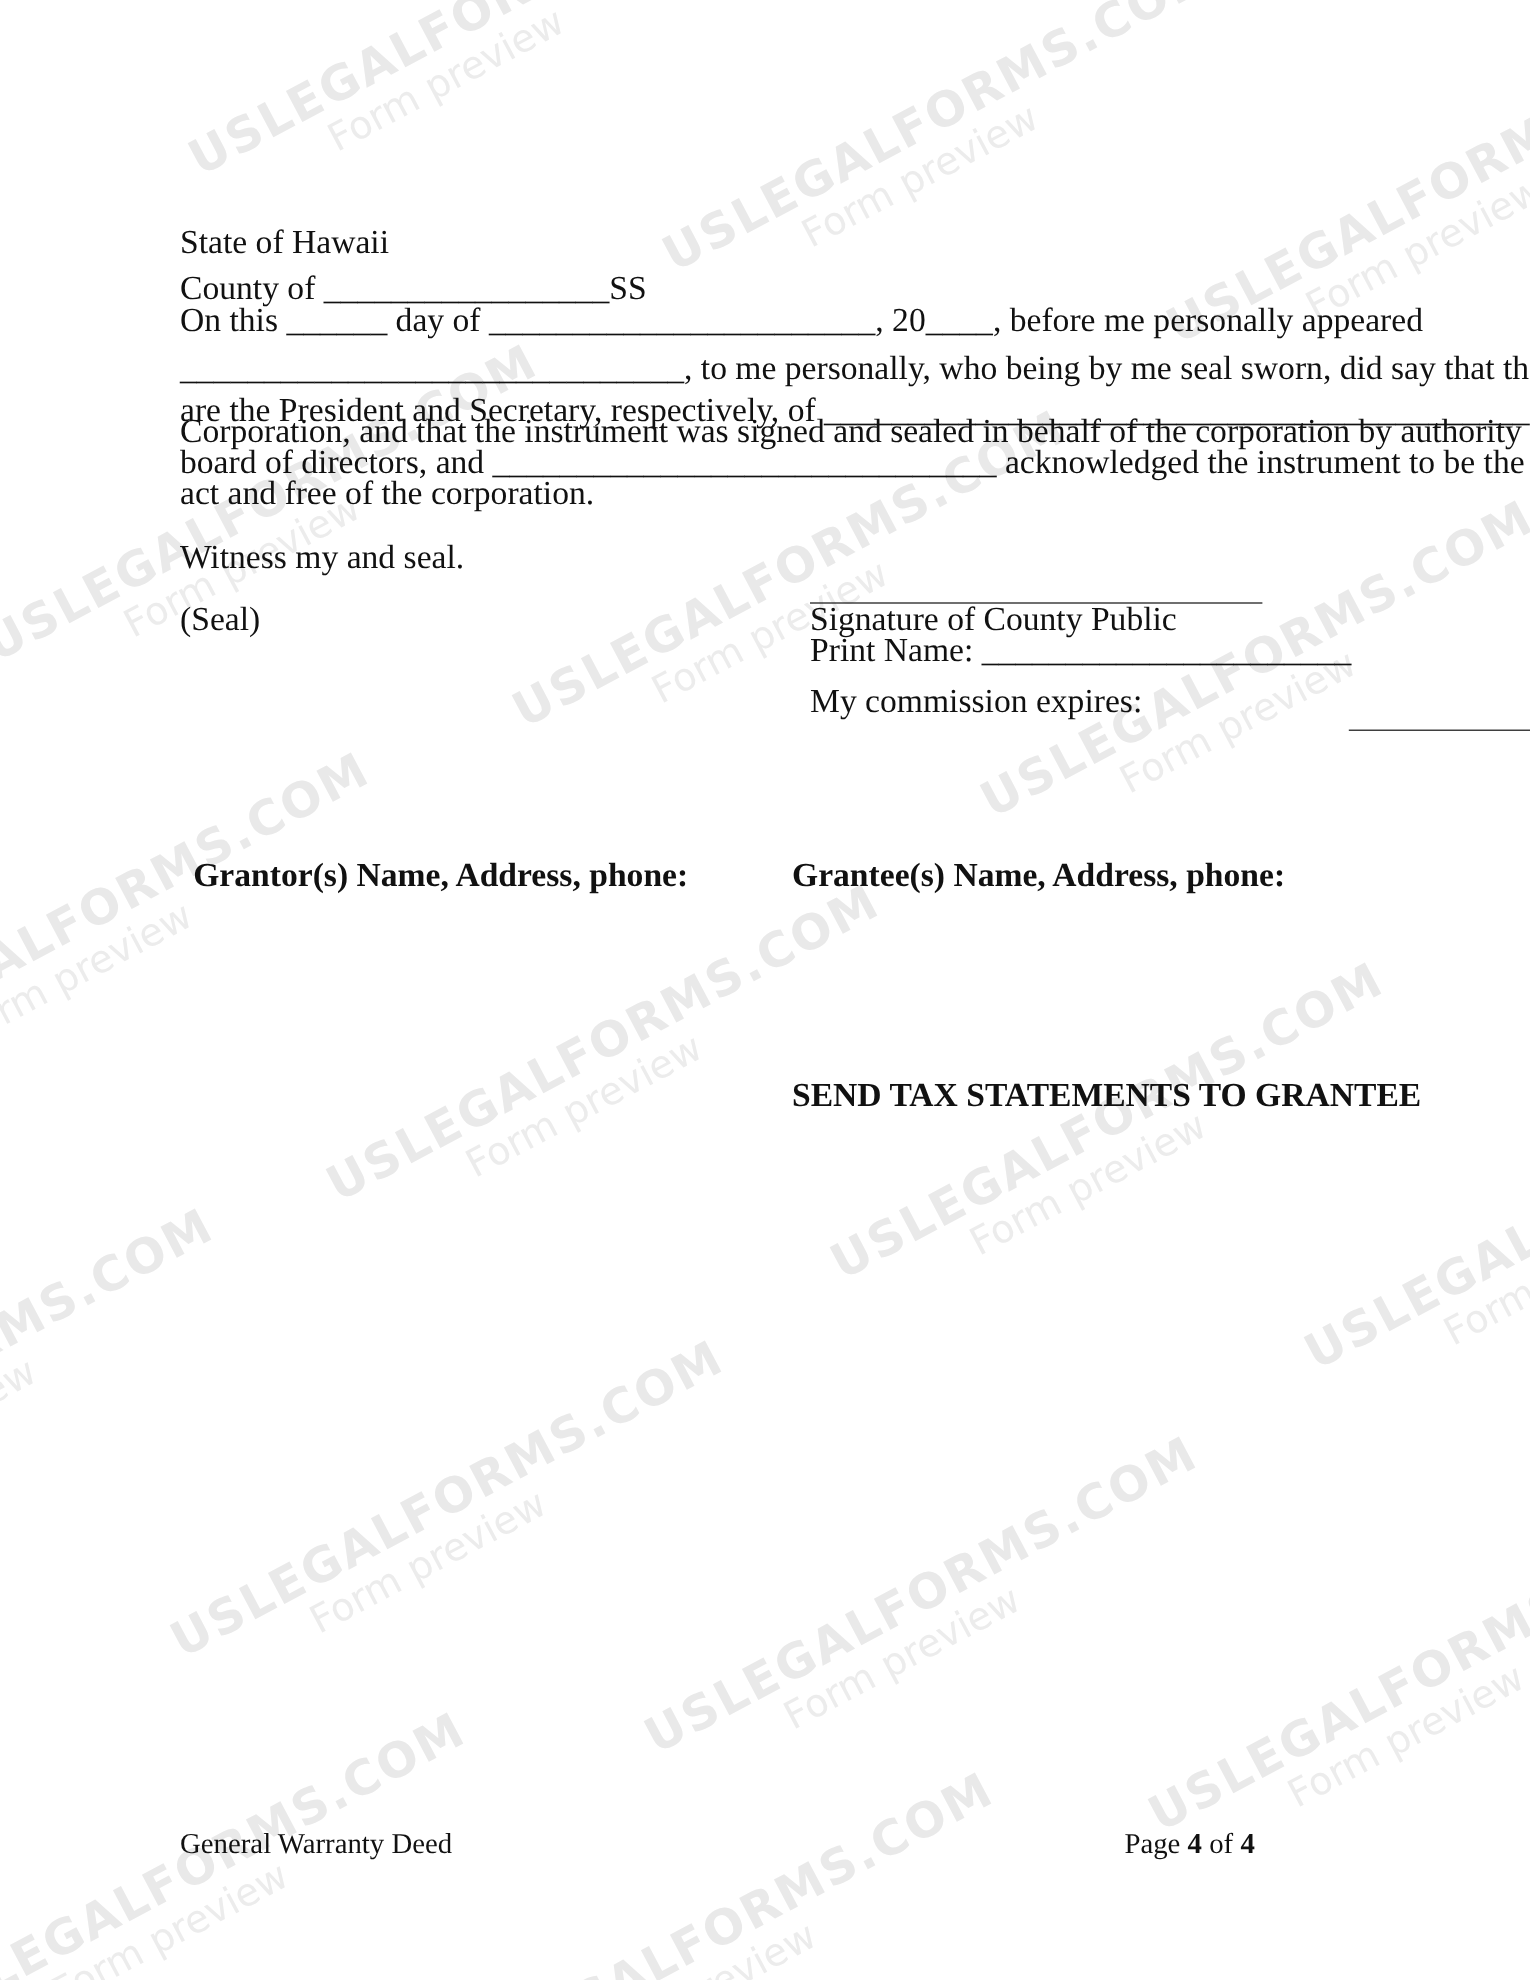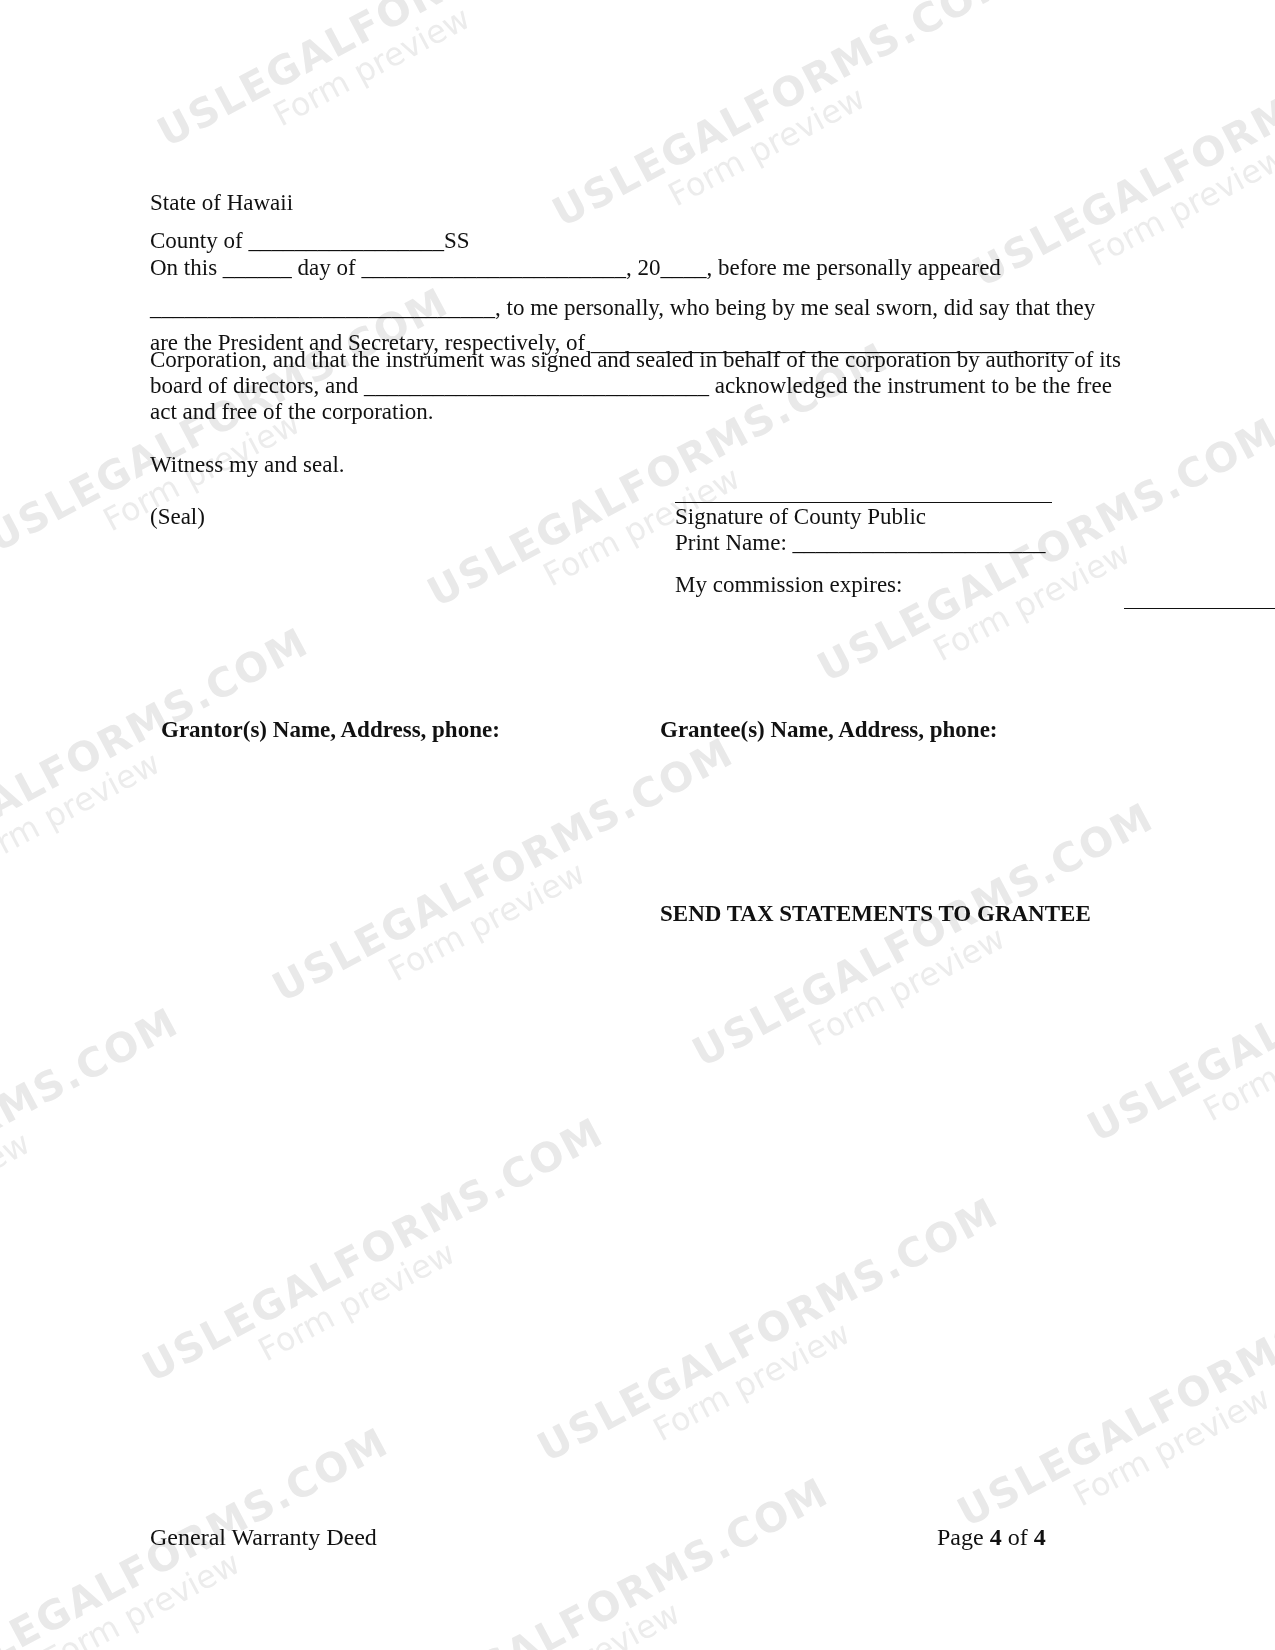--- a/index.html
+++ b/index.html
@@ -8,21 +8,21 @@
       font-family: "Liberation Serif", "DejaVu Serif", serif; color: #111111;
     }
     .wm-layer { position: absolute; inset: 0; pointer-events: none; z-index: 0; }
     .wm {
       position: absolute; transform: rotate(-28deg); transform-origin: left top;
       white-space: nowrap; color: #e9e9e9; font-family: "DejaVu Sans", sans-serif;
     }
     .wm .brand { display: block; font-size: 40px; font-weight: bold; letter-spacing: 2px; }
     .wm .sub { display: block; font-size: 32px; margin-left: 110px; margin-top: -4px; color: #ececec; }
     .page { position: absolute; inset: 0; z-index: 1; }
-    .line { position: absolute; left: 150px; font-size: 23px; line-height: 26px; white-space: pre; }
+    .line { position: absolute; left: 150px; font-size: 28px; line-height: 26px; white-space: pre; }
     .bold { font-weight: bold; }
     .rule { position: absolute; height: 1px; background: #111111; }
     .footer { position: absolute; font-size: 24px; top: 1524px; }
   </style>
 </head>
 <body>
 
 <div class="wm-layer">
   <div class="wm" style="left:150px; top:115px;">
       <span class="brand">USLEGALFORMS.COM</span>

